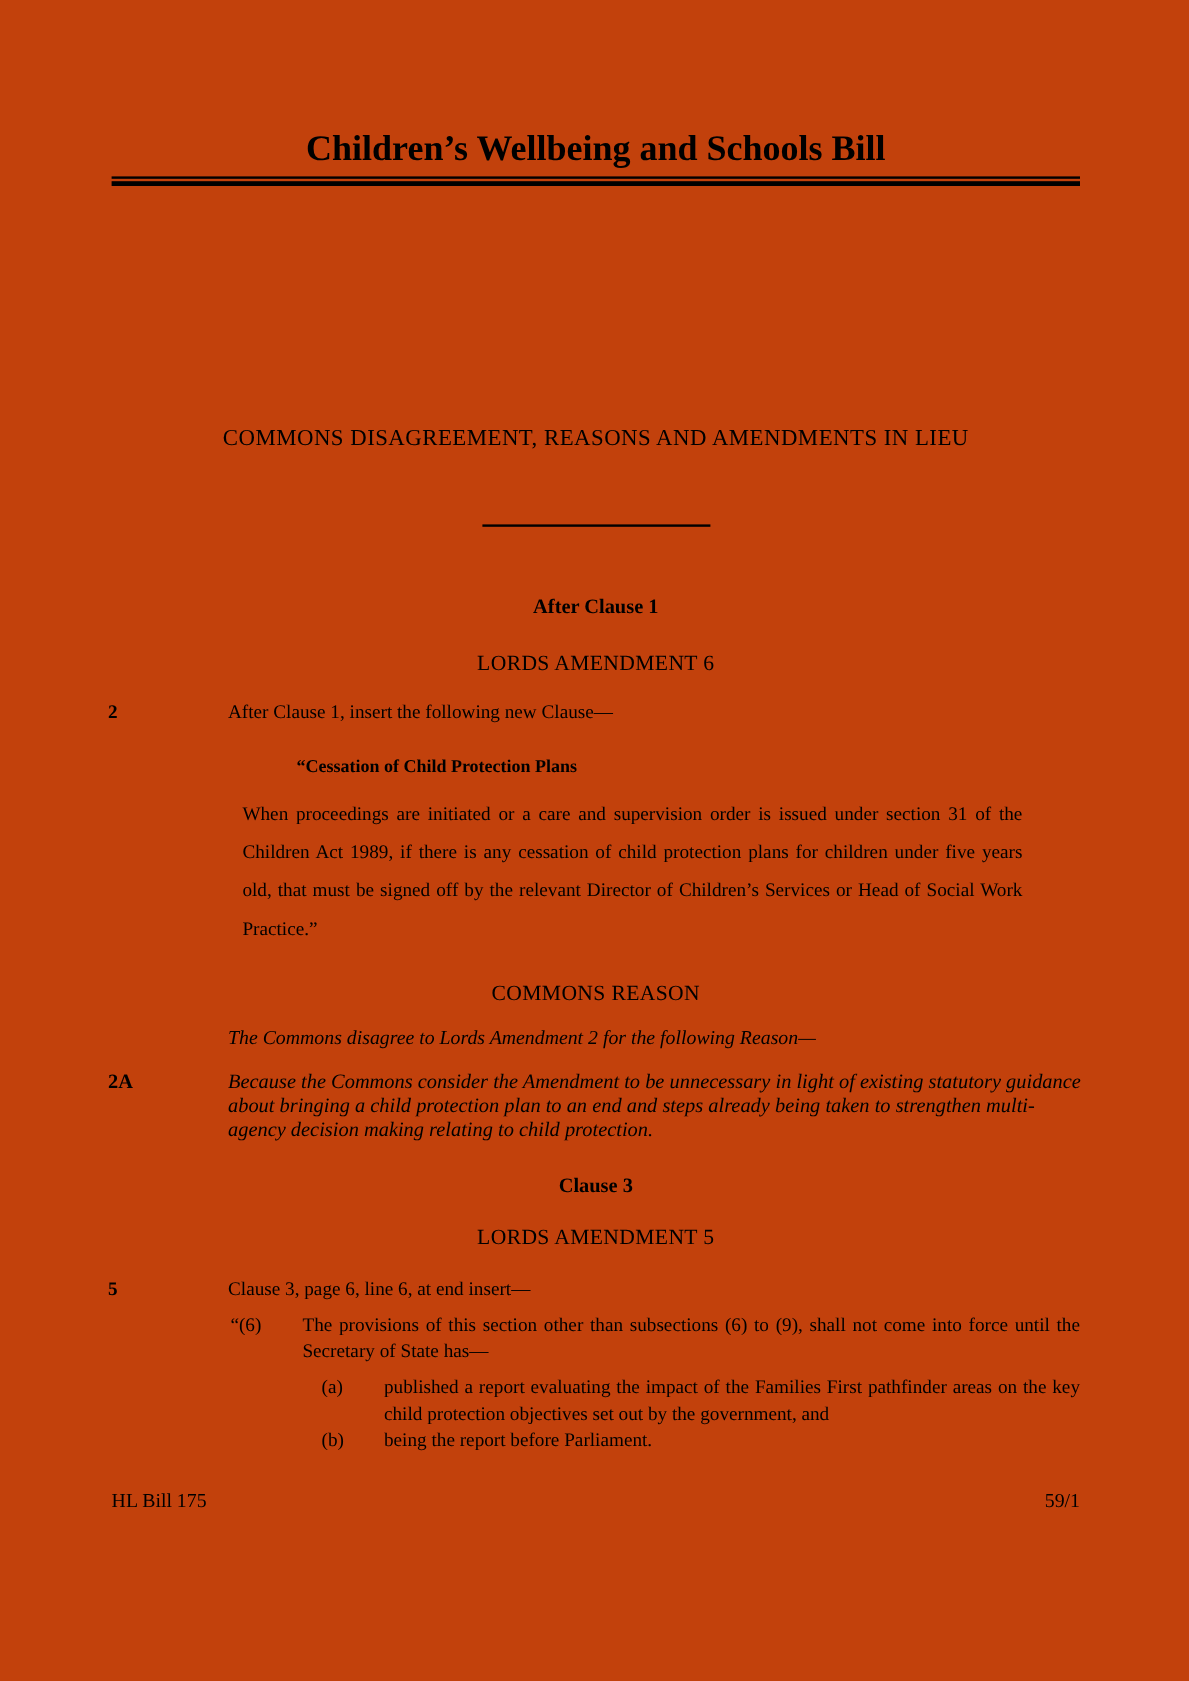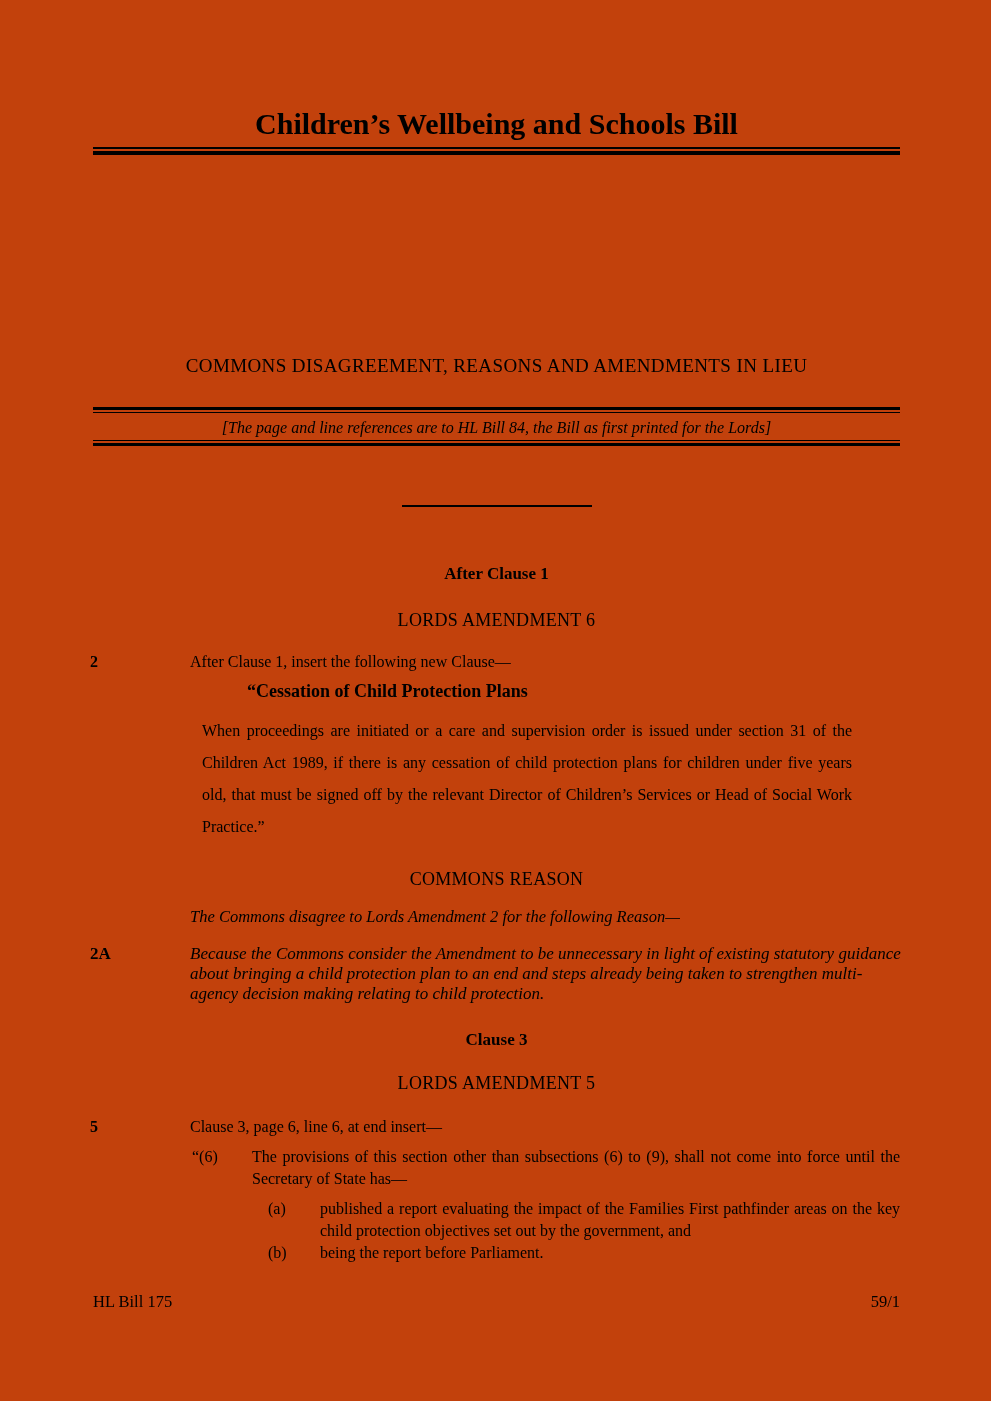--- a/index.html
+++ b/index.html
@@ -89,23 +89,23 @@
   .amend-line.first { margin-top: 18px; }
   .amend-line.la5 { margin-top: 20px; }
   .margin-num {
     position: absolute;
     left: -100px;
     top: 0;
     font-weight: bold;
     font-style: normal;
   }
   .new-clause-title {
-    margin-top: 7px;
+    margin-top: 23px;
     margin-left: 154px;
-    font-size: 18px;
+    font-size: 15px;
     font-weight: bold;
     line-height: 22px;
   }
   .new-clause-body {
     margin-top: 13px;
     margin-left: 109px;
     width: 650px;
     font-size: 16px;
     line-height: 32px;
     text-align: justify;
@@ -153,21 +153,21 @@
   }
   .subitem.a { margin-top: 8px; }
   .subitem-marker {
     position: absolute;
     left: -52px;
     top: 0;
   }
   
   .footer {
     position: absolute;
-    top: 1292px;
+    top: 1241px;
     left: 93px;
     width: 807px;
     display: flex;
     justify-content: space-between;
     font-size: 16.5px;
     line-height: 20px;
   }
 </style>
 </head>
 <body>
@@ -178,29 +178,20 @@
     <div class="doc-title">Children’s Wellbeing and Schools Bill</div>
 
     <div class="title-rule">
       <div class="rule-thin"></div>
       <div class="gap2"></div>
       <div class="rule-thick"></div>
     </div>
 
     <div class="doc-type">COMMONS DISAGREEMENT, REASONS AND AMENDMENTS IN LIEU</div>
 
-    <div class="ref-box">
-      <div class="rule-thick3"></div>
-      <div class="gap2"></div>
-      <div class="rule-thin1"></div>
-      <div class="ref-note">[The page and line references are to HL Bill 84, the Bill as first printed for the Lords]</div>
-      <div class="rule-thin1"></div>
-      <div class="gap2"></div>
-      <div class="rule-thick3"></div>
-    </div>
 
     <div class="short-rule"></div>
 
     <div class="section-heading">After Clause 1</div>
     <div class="amendment-heading">LORDS AMENDMENT 6</div>
 
     <div class="amend-line first">
       <span class="margin-num">2</span>
       <span>After Clause 1, insert the following new Clause—</span>
     </div>

